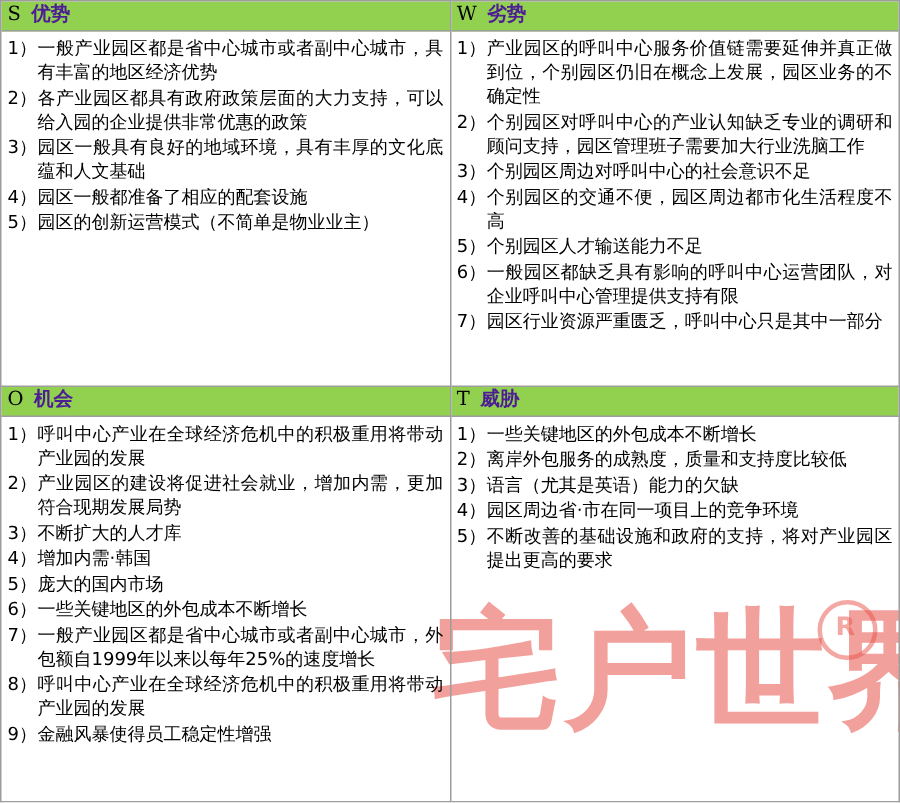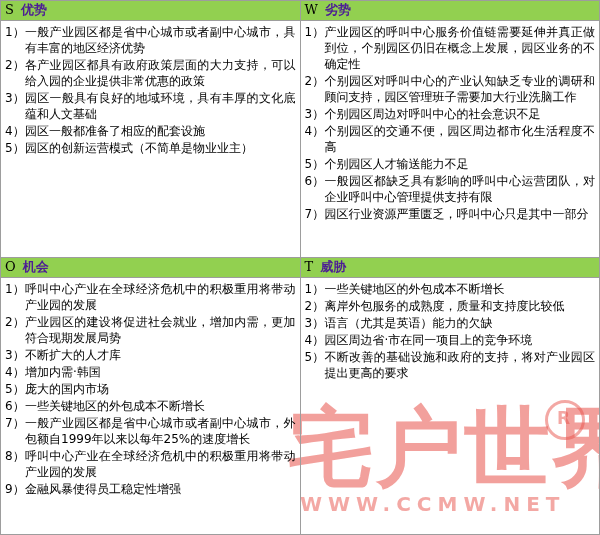--- a/index.html
+++ b/index.html
@@ -132,21 +132,20 @@
     font-weight: bold;
     color: #e9534c;
     font-family: "DejaVu Sans", "Liberation Sans", sans-serif;
   }
 </style>
 </head>
 <body>
 
 <div class="watermark">
   <div class="wm-text">宅户世界</div>
-  <div class="wm-sub">WWW.CCMW.NET</div>
   <div class="wm-circle"></div>
 </div>
 
 <table class="swot-table">
   <tbody>
       <tr>
     <td class="quad">
       <div class="hdr">
         <span class="hdr-letter">S</span>
         <span class="hdr-title">优势</span>

